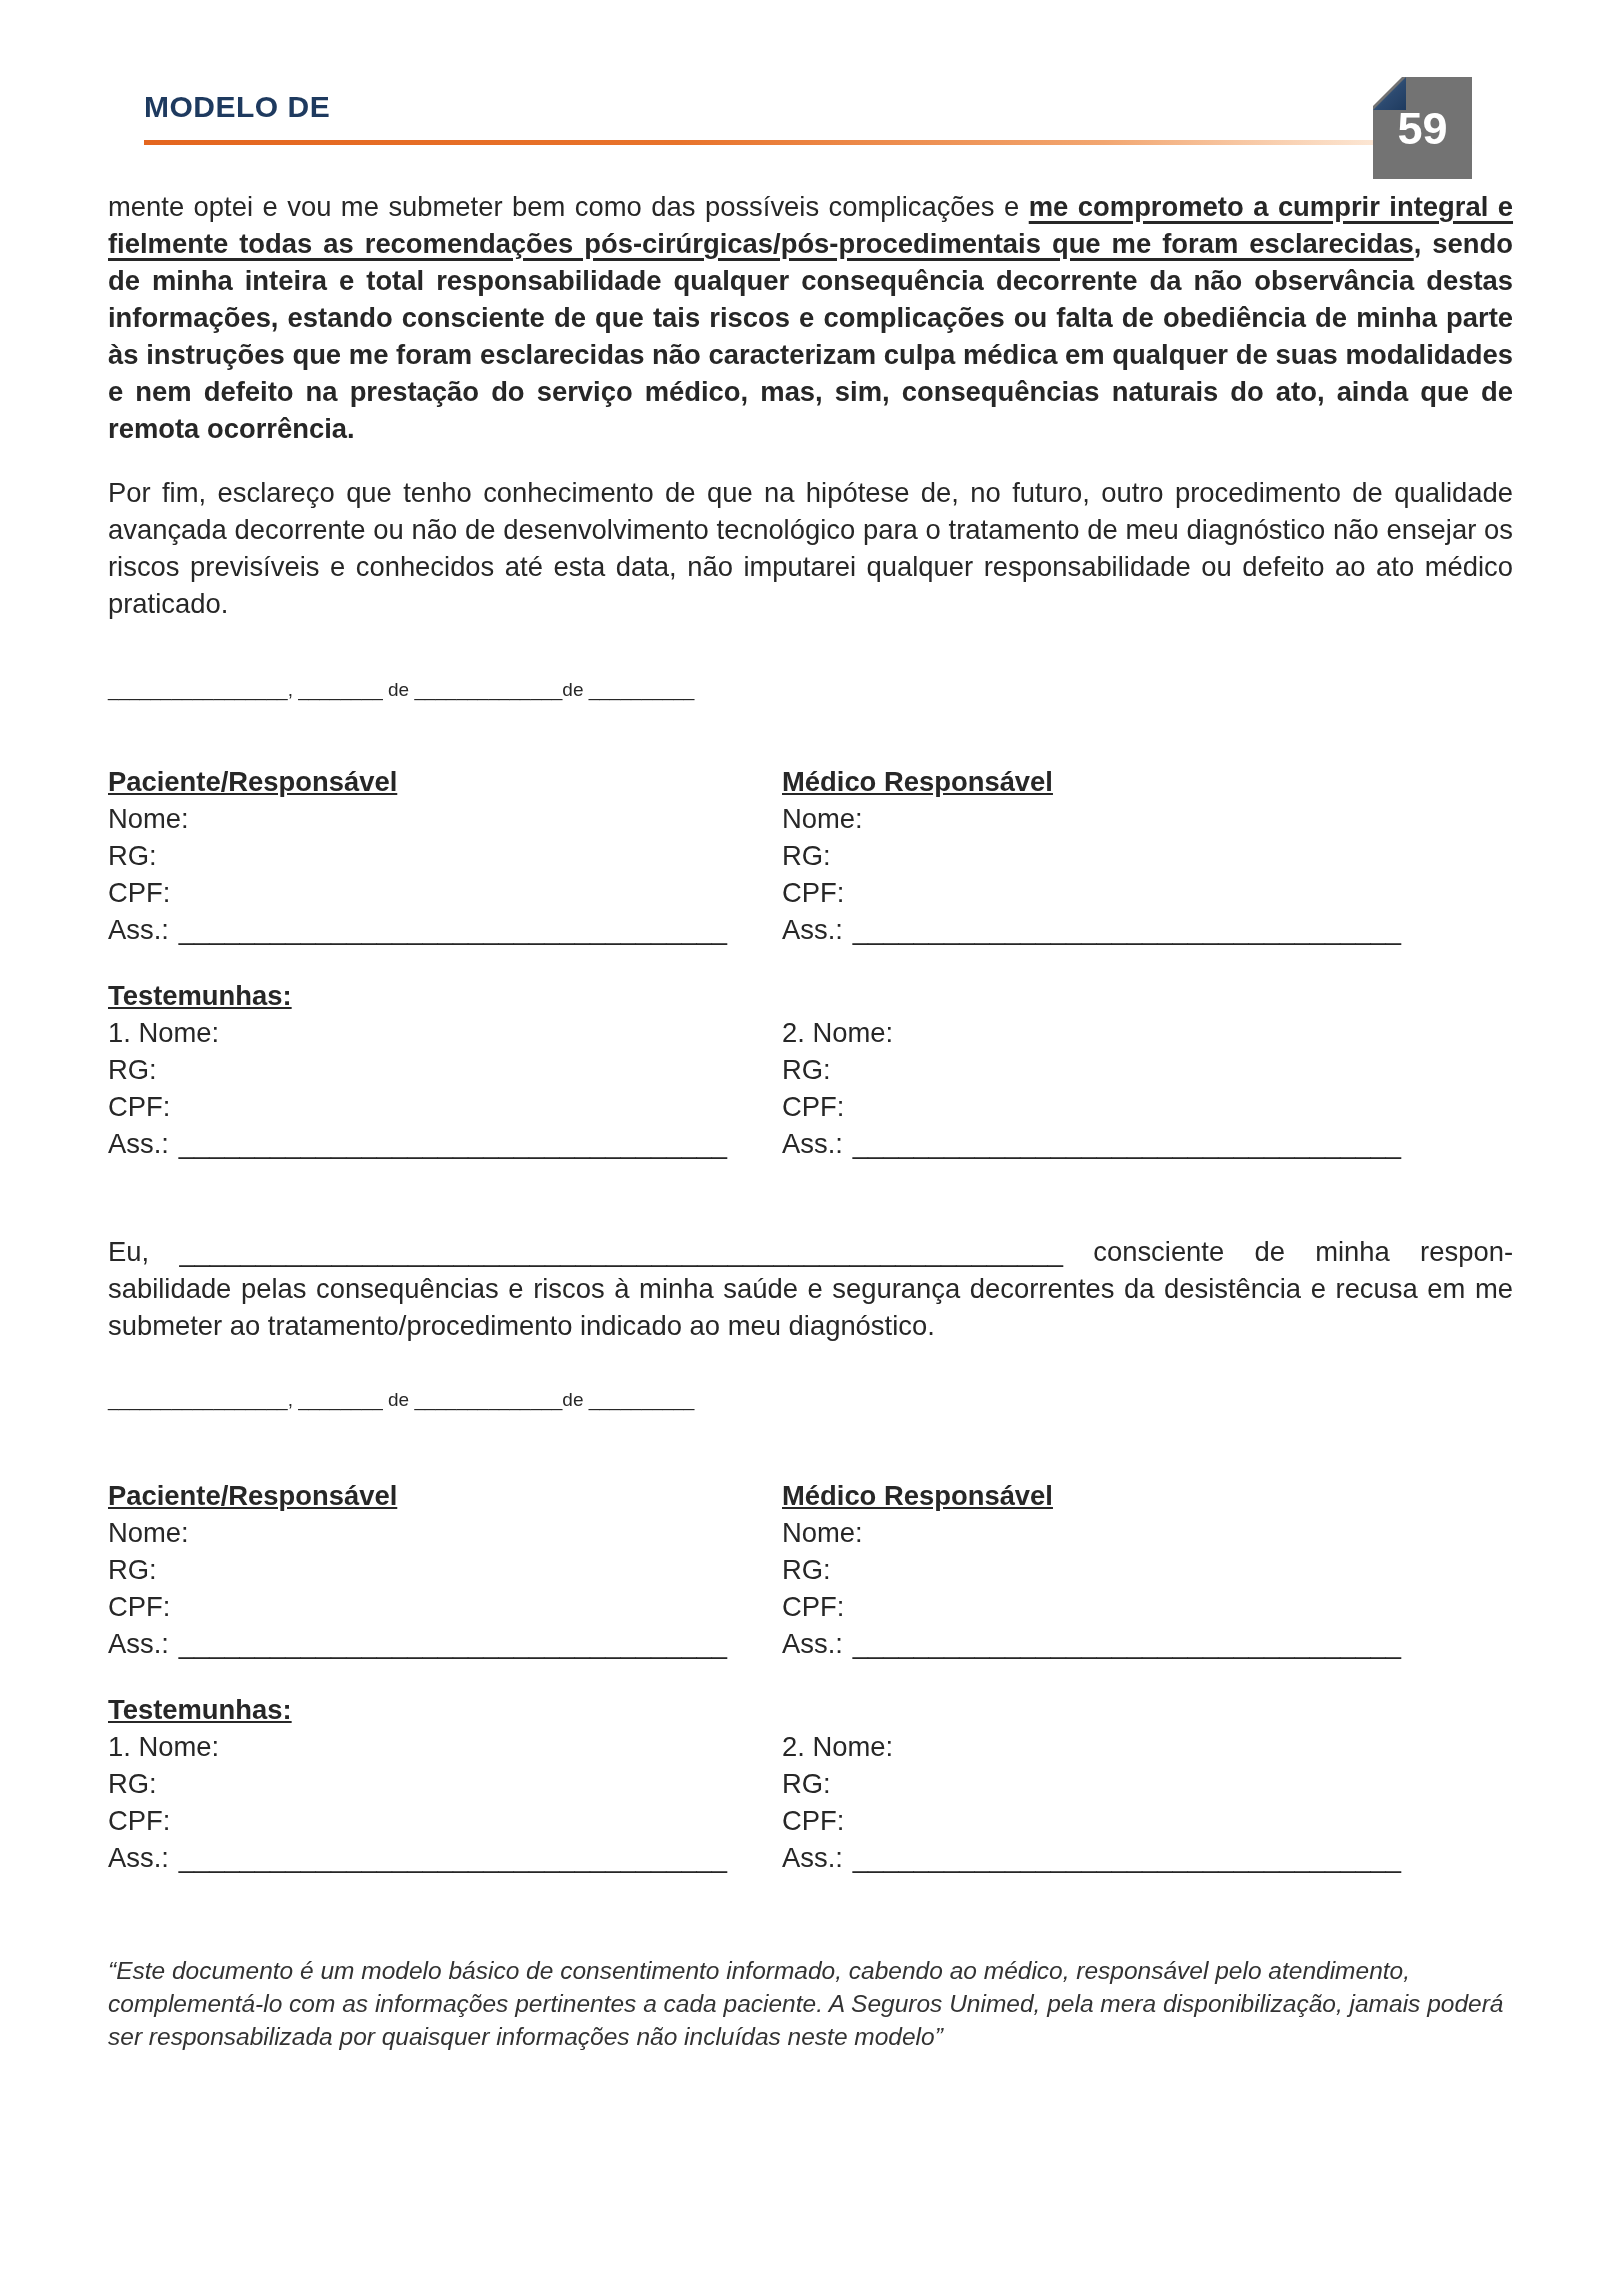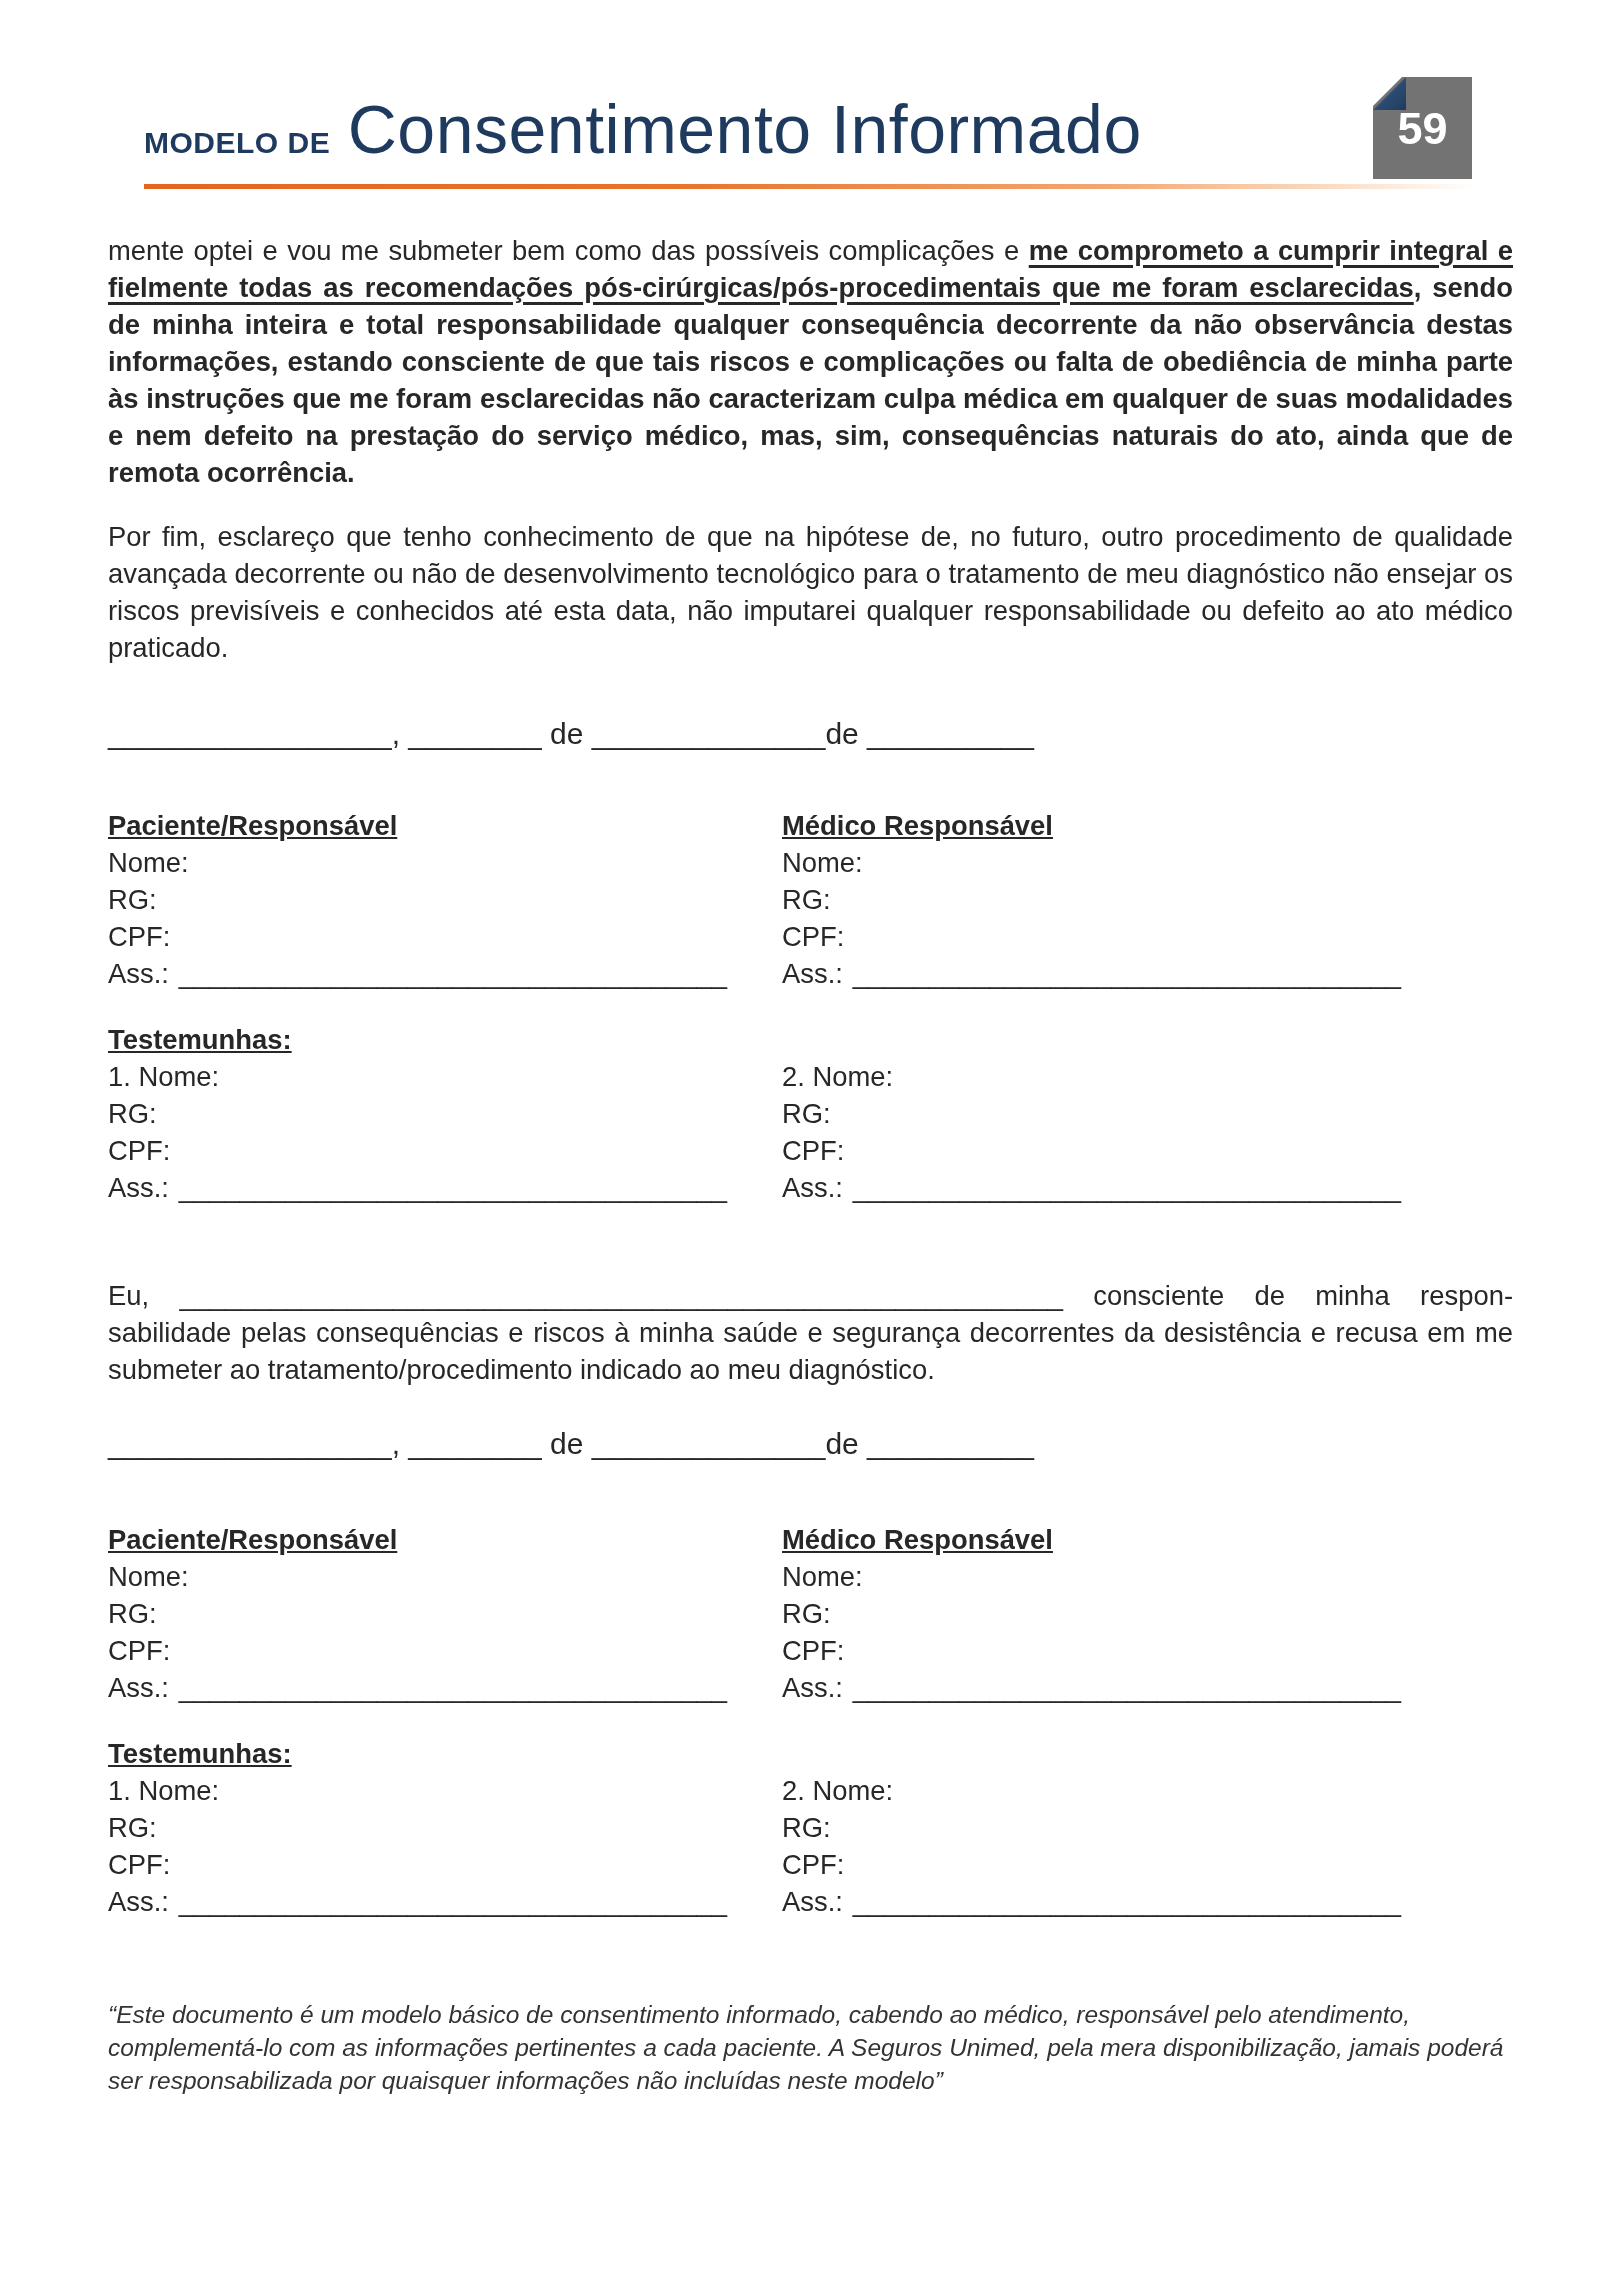--- a/index.html
+++ b/index.html
@@ -83,21 +83,21 @@
   .b  { font-weight: 700; }
   .bu {
     font-weight: 700;
     text-decoration: underline;
     text-decoration-thickness: 2.5px;
     text-underline-offset: 4.9px;
   }
 
   .date-line {
     margin: 0;
-    font-size: 30px;
+    font-size: 19px;
     line-height: 37px;
     white-space: nowrap;
     color: #272727;
   }
   .date-1 { margin-top: 49px; }
   .date-2 { margin-top: 37px; }
 
   
   .two-col {
     display: grid;
@@ -141,21 +141,20 @@
   }
 </style>
 </head>
 <body>
 
 <div class="page">
 
   <header class="header">
     <div class="title-row">
       <span class="kicker">MODELO DE</span>
-      <h1 class="page-title">Consentimento Informado</h1>
     </div>
     <div class="header-rule"></div>
     <div class="page-badge">
       <span class="page-number">59</span>
     </div>
   </header>
 
   <main class="content">
 
     <p class="para commitment"><span>mente optei e vou me submeter bem como das possíveis complicações e </span><span class="bu">me comprometo a cumprir integral e fielmente todas as recomendações pós-cirúrgicas/pós-procedimentais que me foram esclarecidas</span><span class="b">, sendo de minha inteira e total responsabilidade qualquer consequência decor­rente da não observância destas informações, estando consciente de que tais riscos e com­plicações ou falta de obediência de minha parte às instruções que me foram esclarecidas não caracterizam culpa médica em qualquer de suas modalidades e nem defeito na prestação do serviço médico, mas, sim, consequências naturais do ato, ainda que de remota ocorrência.</span></p>

